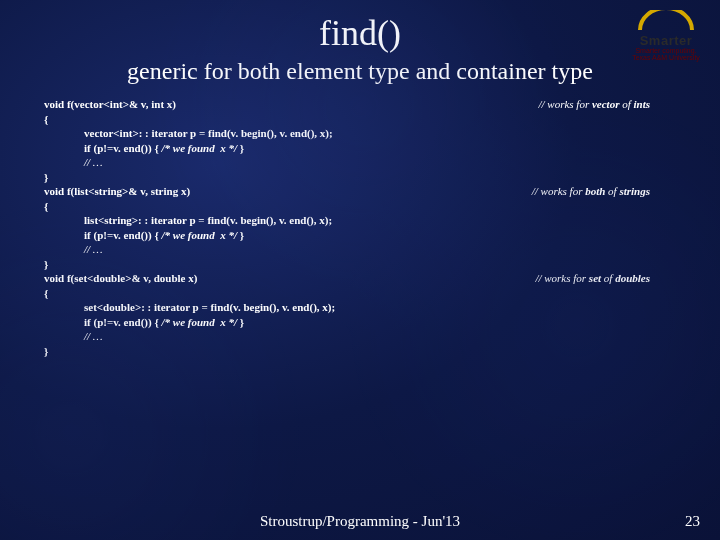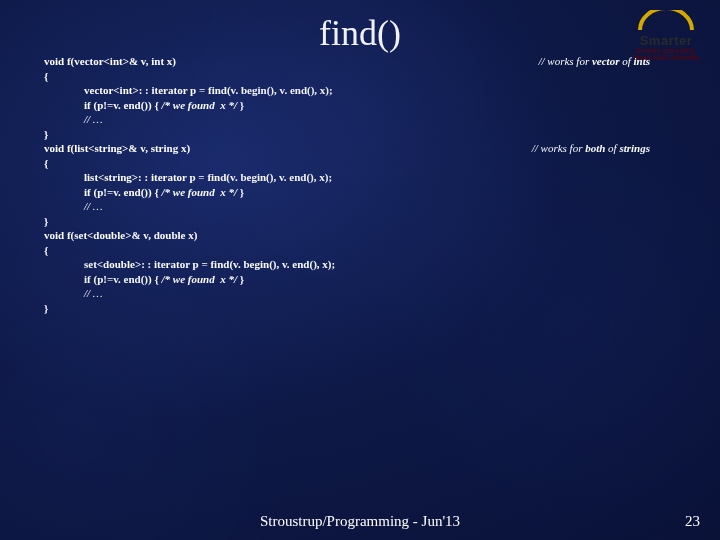--- a/index.html
+++ b/index.html
@@ -100,38 +100,39 @@
       <svg viewBox="0 0 60 24" width="60" height="24">
         <path d="M4 20 A26 22 0 0 1 56 20" fill="none" stroke="#d4a800" stroke-width="4"></path>
       </svg>
     </div>
     <div class="logo-text logo-name">Smarter</div>
     <div class="logo-text logo-sub1">Smarter computing.</div>
     <div class="logo-text logo-sub2">Texas A&amp;M University</div>
   </div>
 
   <div class="title">find()</div>
+  <div class="subtitle">generic for both element type and container type</div>
 
   <div class="code-area">
 
     <div class="row"><span class="bold">void f(vector&lt;int&gt;&amp; v, int x)</span><span class="comment-inline"><span>// works for </span><span class="bold">vector</span><span> of </span><span class="bold">ints</span></span></div>
     <div class="row bold">{</div>
     <div class="row bold indent">vector&lt;int&gt;: : iterator p = find(v. begin(), v. end(), x);</div>
     <div class="row indent"><span class="bold">if (p!=v. end()) { </span><span class="ital bold">/* we found  x */</span><span class="bold"> }</span></div>
     <div class="row ital indent">// …</div>
     <div class="row bold">}</div>
 
     <div class="row"><span class="bold">void f(list&lt;string&gt;&amp; v, string x)</span><span class="comment-inline"><span>// works for </span><span class="bold">both</span><span> of </span><span class="bold">strings</span></span></div>
     <div class="row bold">{</div>
     <div class="row bold indent">list&lt;string&gt;: : iterator p = find(v. begin(), v. end(), x);</div>
     <div class="row indent"><span class="bold">if (p!=v. end()) { </span><span class="ital bold">/* we found  x */</span><span class="bold"> }</span></div>
     <div class="row ital indent">// …</div>
     <div class="row bold">}</div>
 
-    <div class="row"><span class="bold">void f(set&lt;double&gt;&amp; v, double x)</span></div>
+    <div class="row"><span class="bold">void f(set&lt;double&gt;&amp; v, double x)</span><span class="comment-inline"><span>// works for </span><span class="bold">set</span><span> of </span><span class="bold">doubles</span></span></div>
     <div class="row bold">{</div>
     <div class="row bold indent">set&lt;double&gt;: : iterator p = find(v. begin(), v. end(), x);</div>
     <div class="row indent"><span class="bold">if (p!=v. end()) { </span><span class="ital bold">/* we found  x */</span><span class="bold"> }</span></div>
     <div class="row ital indent">// …</div>
     <div class="row bold">}</div>
 
   </div>
 
   <div class="footer">Stroustrup/Programming - Jun'13</div>
   <div class="pagenum">23</div>

